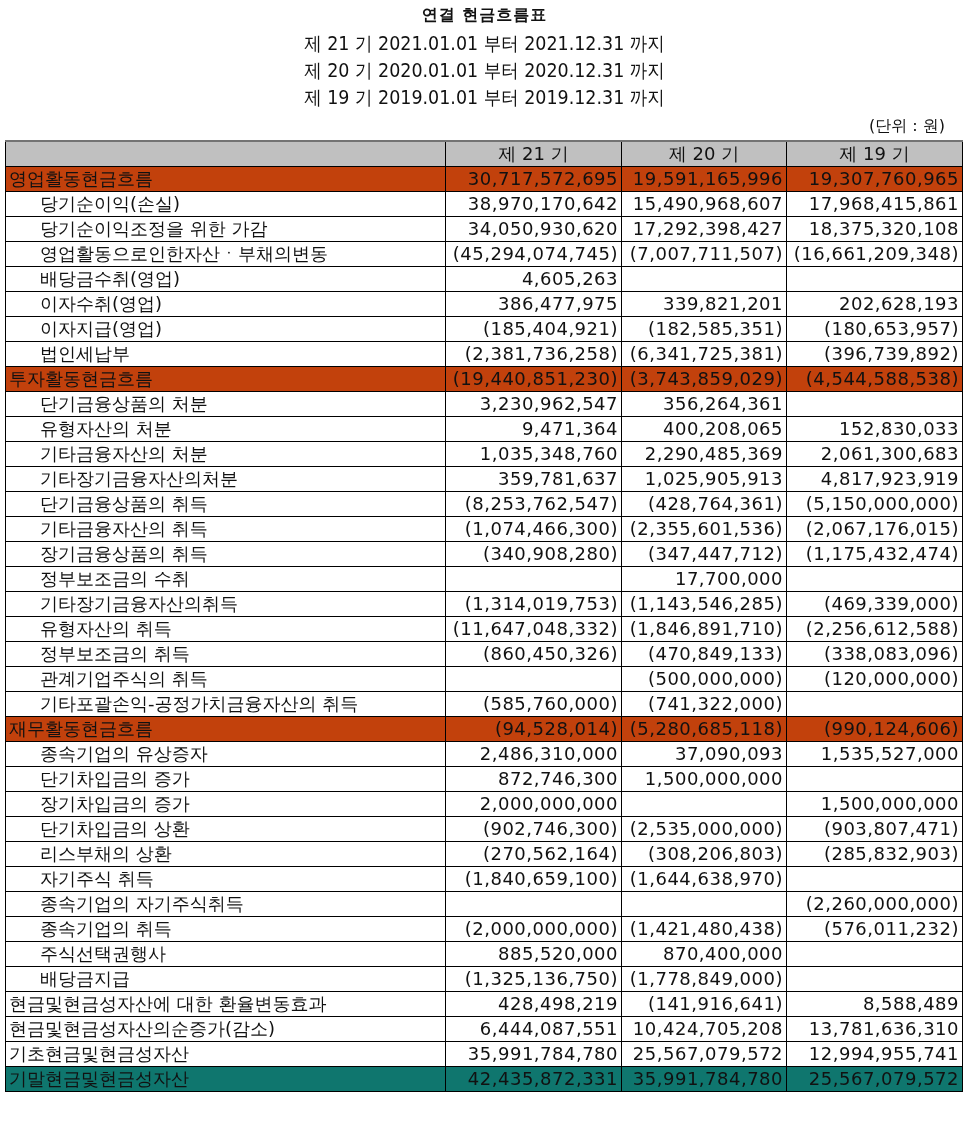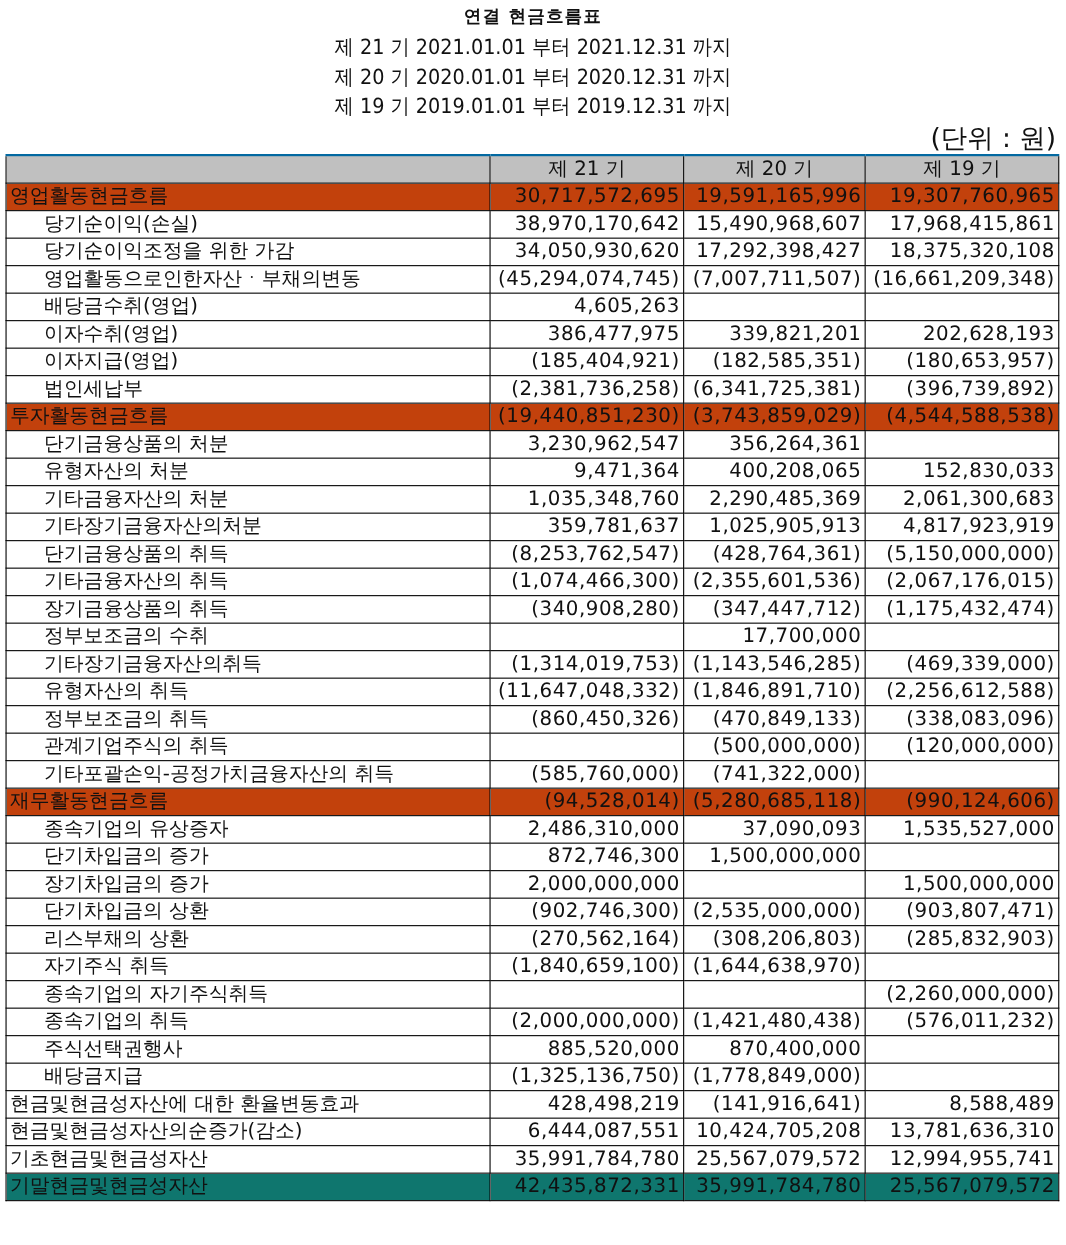--- a/index.html
+++ b/index.html
@@ -12,42 +12,42 @@
     position: absolute; left: 0; width: 969px; top: 0; height: 30px;
     text-align: center; font-size: 16px; font-weight: bold; line-height: 30px;
     letter-spacing: 1px;
   }
   .period {
     position: absolute; left: 0; width: 969px; height: 26px;
     text-align: center; font-size: 19px; line-height: 26px;
     transform: scaleX(0.92);
   }
   .unit {
-    position: absolute; right: 9px; top: 113px; height: 26px;
-    font-size: 24px; line-height: 26px;
+    position: absolute; right: 24px; top: 113px; height: 26px;
+    font-size: 16px; line-height: 26px;
   }
   table.cf {
     position: absolute; left: 5px; top: 140px;
     border-collapse: collapse; table-layout: fixed;
     width: 957px;
   }
   table.cf col.c0 { width: 440px; }
   table.cf col.c1 { width: 176px; }
   table.cf col.c2 { width: 165px; }
   table.cf col.c3 { width: 176px; }
   table.cf th, table.cf td {
     border: 1px solid #000;
     height: 24px; padding: 0 3px;
     font-size: 18px; line-height: 24px;
     white-space: nowrap; overflow: hidden;
     font-weight: normal;
   }
   table.cf thead th {
     background: #c0c0c0; text-align: center;
-    border-top: 2px solid #0369a1;
+    border-top: 2px solid #737373;
   }
   table.cf td.num { text-align: right; letter-spacing: 0.5px; }
   table.cf td.label { text-align: left; }
   table.cf tr.section td { background: #c2410c; }
   table.cf tr.total td { background: #0f766e; }
   table.cf tr.item td.label { padding-left: 34px; }
   table.cf tr.summary td.label { padding-left: 3px; }
 </style>
 </head>
 <body>

